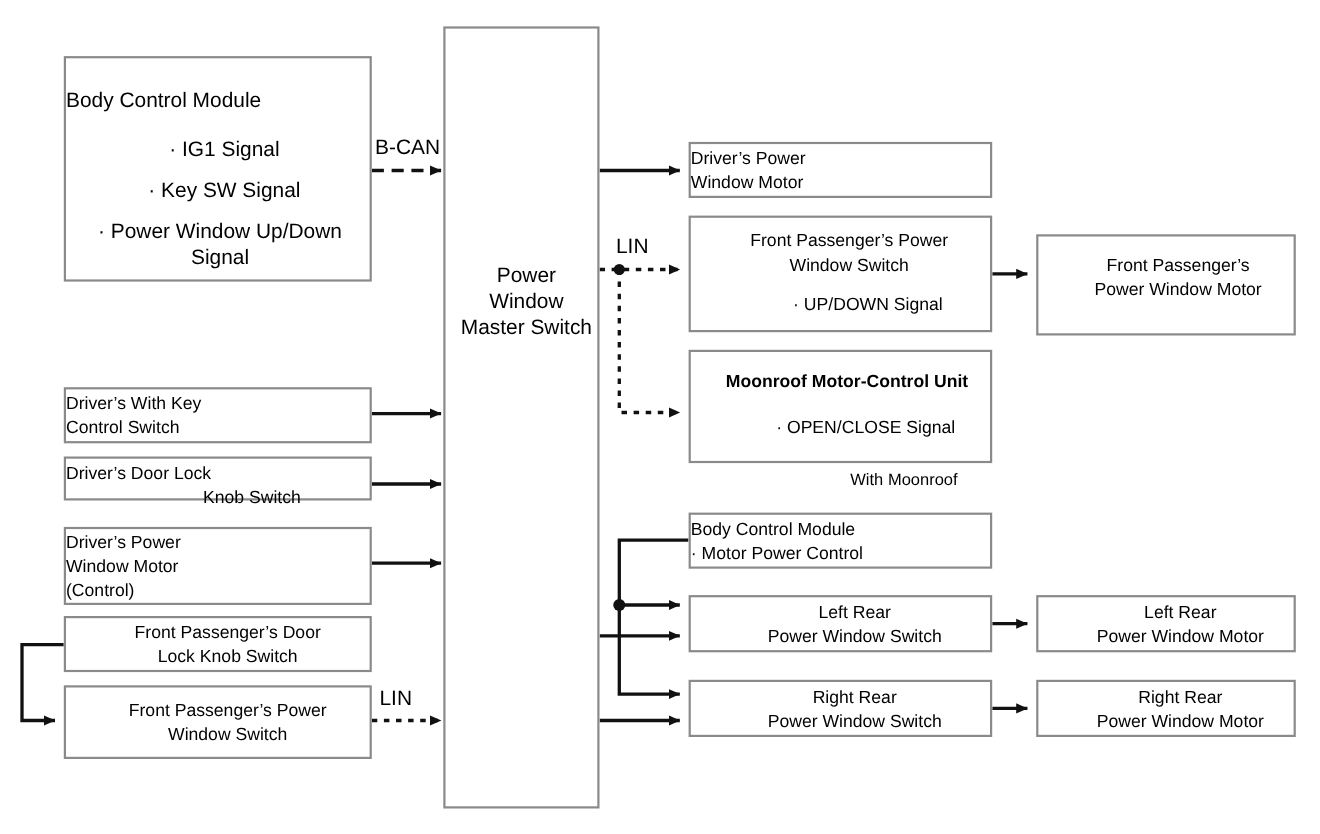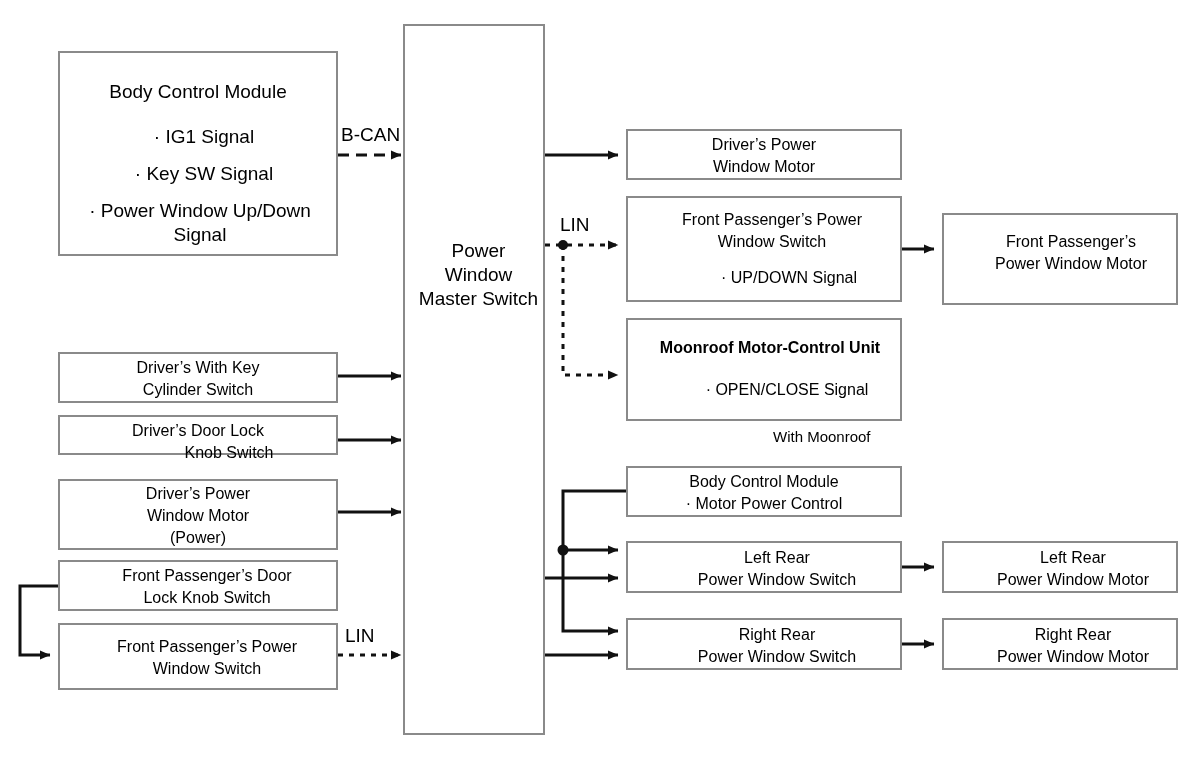--- a/index.html
+++ b/index.html
@@ -1,21 +1,21 @@
 <!DOCTYPE html>
 <html><head>
 <meta charset="utf-8">
 <style>
   html,body{margin:0;padding:0;background:#ffffff;}
   body{width:1200px;height:758px;font-family:"Liberation Sans",sans-serif;color:#000;}
   #stage{position:relative;width:1200px;height:758px;overflow:hidden;background:#fff;}
   svg#wires{position:absolute;left:0;top:0;width:1200px;height:758px;}
   .box{position:absolute;box-sizing:border-box;border:2px solid #8a8a8a;background:#fff;}
   .box .t{position:absolute;left:0;right:0;}
-  .ctr{text-align:center;}
+  .ctr{}
   .lft{text-align:center;}
   .f18{font-size:16px;line-height:23px;}
   .f19{font-size:19px;line-height:24px;}
   .lbl{position:absolute;font-size:19px;line-height:22px;white-space:nowrap;}
   .cap{position:absolute;font-size:15px;line-height:22px;white-space:nowrap;}
 </style>
 </head>
 <body>
 
 <div id="stage">
@@ -59,32 +59,32 @@
 
   <div class="box" style="left:58px;top:51px;width:280px;height:205px;">
     <div class="t ctr f19" style="top:27px;">Body Control Module</div>
     <div class="t lft f19" style="top:72px;left:12px;">· IG1 Signal</div>
     <div class="t lft f19" style="top:109px;left:12px;">· Key SW Signal</div>
     <div class="t lft f19" style="top:146px;left:12px;right:8px;">· Power Window Up/Down Signal</div>
   </div>
 
   <div class="box" style="left:58px;top:352px;width:280px;height:51px;">
     <div class="t ctr f18" style="top:2px;">Driver’s With Key</div>
-    <div class="t ctr f18" style="top:24px;">Cylinder Switch</div>
+    <div class="t ctr f18" style="top:24px;">Control Switch</div>
   </div>
 
   <div class="box" style="left:58px;top:415px;width:280px;height:40px;">
     <div class="t ctr f18" style="top:2px;">Driver’s Door Lock</div>
     <div class="t lft f18" style="top:24px;left:62px;">Knob Switch</div>
   </div>
 
   <div class="box" style="left:58px;top:479px;width:280px;height:71px;">
     <div class="t ctr f18" style="top:1px;">Driver’s Power</div>
     <div class="t ctr f18" style="top:23px;">Window Motor</div>
-    <div class="t ctr f18" style="top:45px;">(Power)</div>
+    <div class="t ctr f18" style="top:45px;">(Control)</div>
   </div>
 
   <div class="box" style="left:58px;top:560px;width:280px;height:51px;">
     <div class="t lft f18" style="top:2px;left:18px;">Front Passenger’s Door</div>
     <div class="t lft f18" style="top:24px;left:18px;">Lock Knob Switch</div>
   </div>
 
   <div class="box" style="left:58px;top:623px;width:280px;height:67px;">
     <div class="t lft f18" style="top:10px;left:18px;">Front Passenger’s Power</div>
     <div class="t lft f18" style="top:32px;left:18px;">Window Switch</div>

